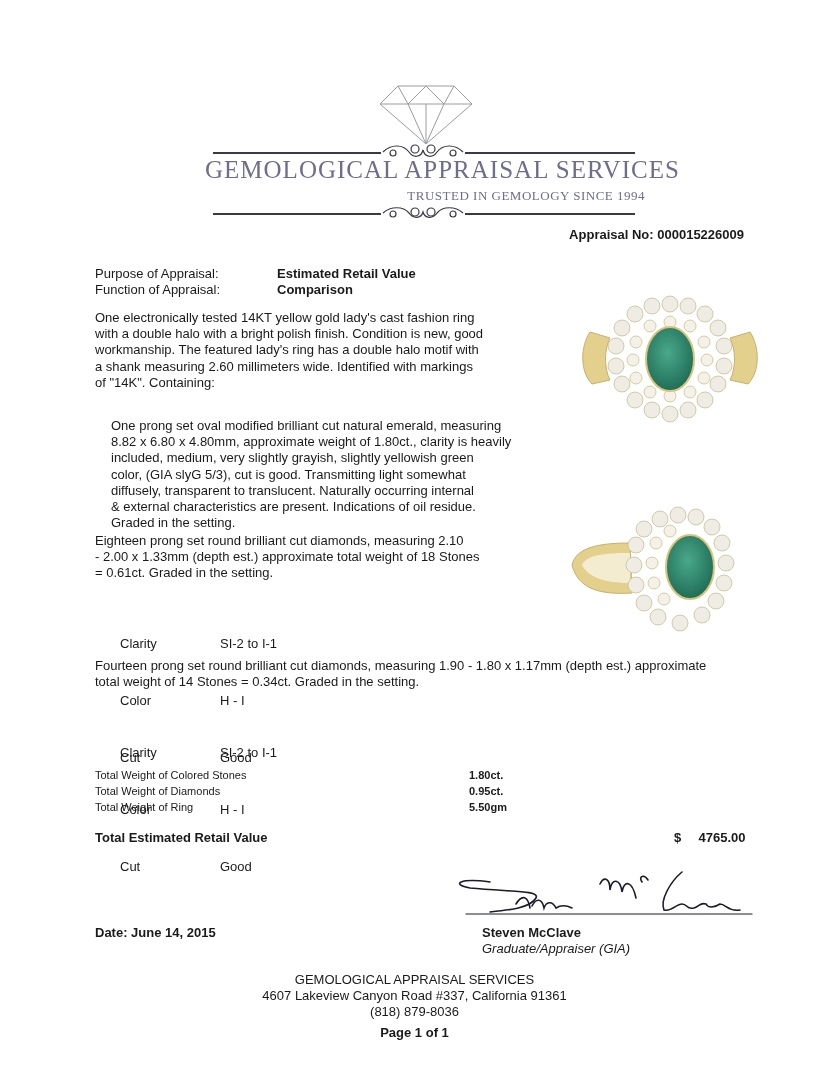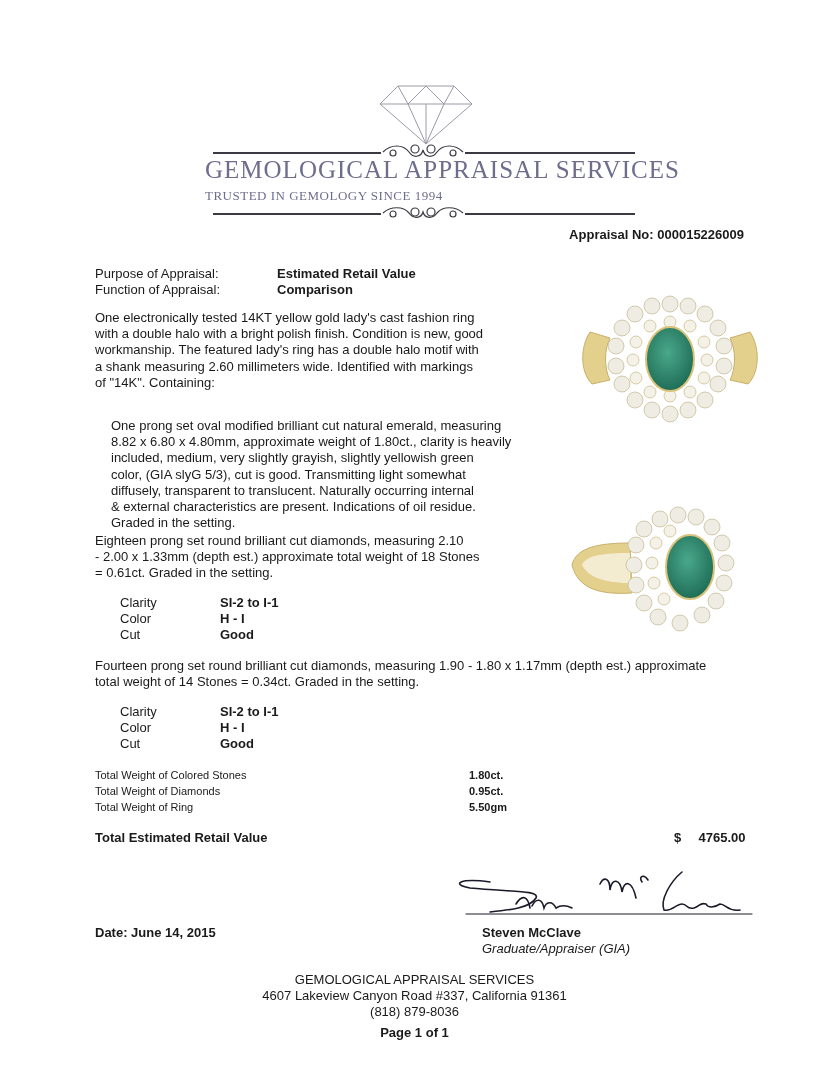--- a/index.html
+++ b/index.html
@@ -6,35 +6,35 @@
   body { width: 829px; height: 1080px; position: relative; overflow: hidden;
          font-family: "Liberation Sans", sans-serif; color: #1a1a1a; }
   .abs { position: absolute; }
   .serif { font-family: "Liberation Serif", "DejaVu Serif", serif; }
 
   
   .logo-diamond { left: 378px; top: 84px; width: 96px; height: 62px; }
   .logo-rule { height: 2px; background: #3a3a44; }
   .logo-title { left: 205px; top: 156px; width: 440px; text-align: center;
                 font-size: 25px; letter-spacing: 1px; color: #6e6d8e; white-space: nowrap; }
-  .logo-tag { left: 205px; top: 188px; width: 440px; text-align: left;
+  .logo-tag { left: 205px; top: 188px; width: 440px; text-align: right;
               font-size: 13px; letter-spacing: 0.5px; color: #6e6d8e; white-space: nowrap; }
 
   .appraisal-no { right: 85px; top: 227px; font-size: 13px; font-weight: bold; }
 
   .kv { font-size: 13px; line-height: 16px; }
   .kv .k { display: inline-block; width: 158px; }
   .kv .v { font-weight: bold; padding-left: 24px; }
 
   .para { font-size: 13px; line-height: 16.2px; width: 440px; }
   .para-wide { width: 650px; }
 
   .grade { font-size: 13px; line-height: 16px; }
-  .grade .k { display: inline-block; width: 100px; }
-  .grade .v { font-weight: bold; }
+  .grade .k { display: inline-block; width: 100px; margin-top: 41px; }
+  .grade .v { font-weight: normal; }
 
   .totals { font-size: 11px; line-height: 16px; }
   .totals .row { position: relative; height: 16px; }
   .totals .v { position: absolute; left: 374px; font-weight: bold; }
 
   .bold { font-weight: bold; }
   .footer { left: 0; width: 829px; text-align: center; font-size: 13px; line-height: 16px; }
   .ring-img { border-radius: 4px; }
 </style>
 </head>

